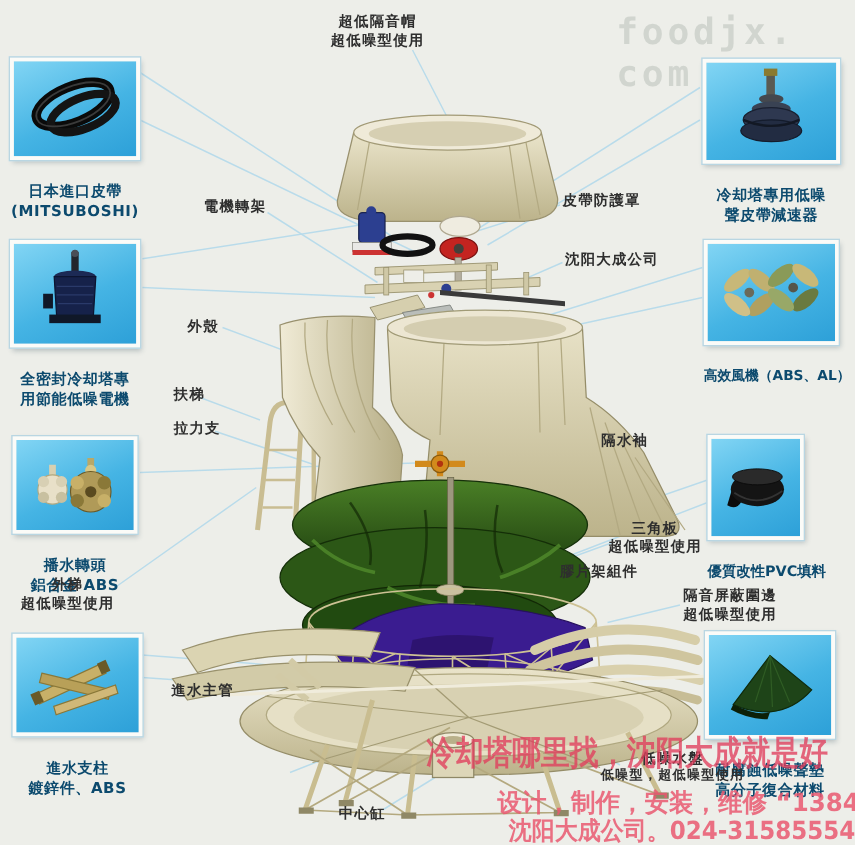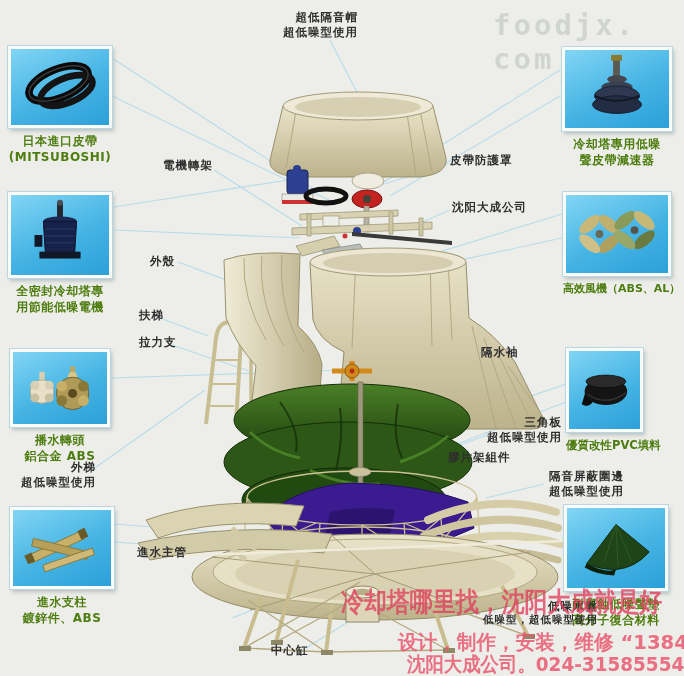--- a/index.html
+++ b/index.html
@@ -2,29 +2,29 @@
 <html><head>
 <meta charset="utf-8">
 <style>
   html,body{margin:0;padding:0;background:#cfd2cc;}
   .canvas{position:relative;width:684px;height:676px;background:#edeee9;overflow:hidden;
           font-family:"DejaVu Sans",sans-serif;}
   .diagram{position:absolute;left:0;top:0;width:684px;height:676px;}
   
   .lbl{position:absolute;font-size:11.5px;font-weight:600;color:#2e2e2e;letter-spacing:1px;
        line-height:1.32;white-space:nowrap;}
-  .lbl.center{text-align:right;font-family:Liberation Mono, monospace;}
+  .lbl.center{text-align:center;}
   .lbl span{display:block;}
   
   .part{position:absolute;text-align:center;}
   .photo{position:relative;border:3px solid #fbfbf8;outline:1px solid #b9d6e2;
          box-shadow:0 0 0 1px #d9e9f1,1.5px 2.5px 4px rgba(60,85,100,.3);
          background:linear-gradient(155deg,#82d5f4 0%,#45b4e4 55%,#2da0d8 100%);}
   .photo svg{display:block;width:100%;height:100%;}
-  .cap{margin-top:6px;font-size:12px;font-weight:700;color:#4d7c0f;letter-spacing:.5px;
+  .cap{margin-top:18px;font-size:12px;font-weight:700;color:#0c4a6e;letter-spacing:.5px;
        line-height:1.3;white-space:nowrap;}
   .cap span{display:block;}
   
   .wm-site{position:absolute;left:493px;top:8px;font-family:"DejaVu Sans Mono",monospace;
            font-size:29px;font-weight:600;color:#d1d5cf;letter-spacing:3px;}
   .wm-ad{position:absolute;font-weight:700;white-space:nowrap;transform-origin:left top;}
   #ad1{left:341px;top:584px;font-size:27px;letter-spacing:0;color:rgba(224,62,92,.78);transform:scaleX(.85);}
   #ad2{left:398px;top:629px;font-size:20px;color:rgba(233,88,112,.85);transform:scaleX(.98);}
   #ad3{left:407px;top:651px;font-size:20px;color:rgba(233,88,112,.85);transform:scaleX(.92);}
 </style>

